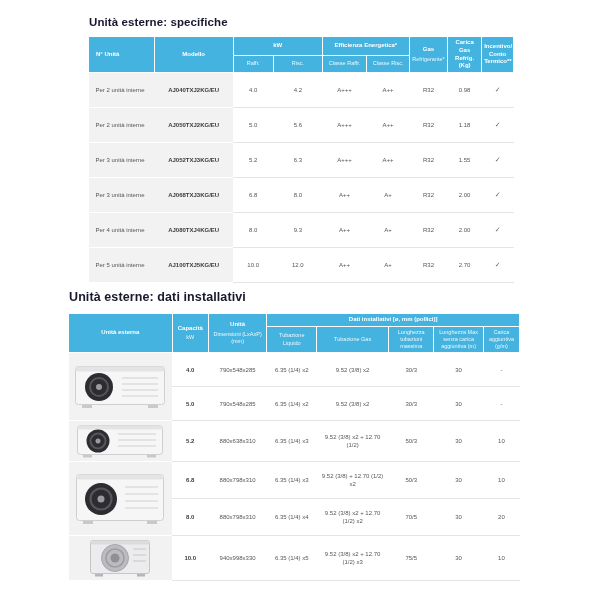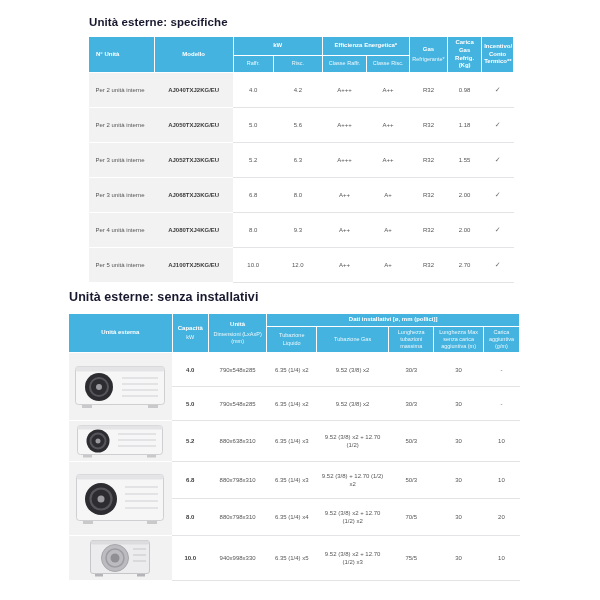--- a/index.html
+++ b/index.html
@@ -148,21 +148,21 @@
           <td>A+</td>
           <td>R32</td>
           <td>2.70</td>
           <td class="check">✓</td>
         </tr>
       </tbody>
     </table>
   </div>
 
   <div class="sec2">
-    <div class="title">Unità esterne: senza installativi</div>
+    <div class="title">Unità esterne: dati installativi</div>
     <table class="t2">
       <colgroup>
         <col style="width:23%">
           <col style="width:8%">
           <col style="width:13%">
           <col style="width:11%">
         <col style="width:16%">
           <col style="width:10%">
           <col style="width:11%">
           <col style="width:8%">

